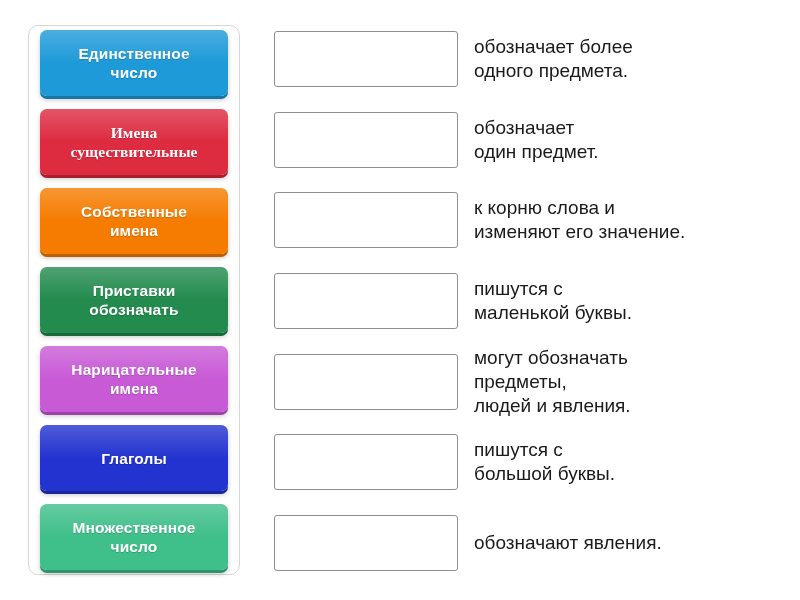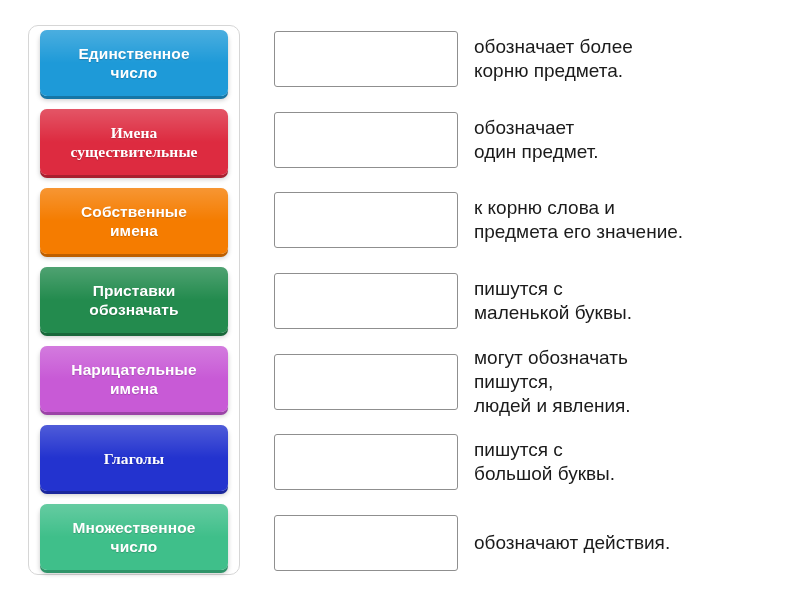--- a/index.html
+++ b/index.html
@@ -120,58 +120,58 @@
 имена</span>
     </div>
     <div class="tile" style="background: linear-gradient(rgb(35, 139, 78), rgb(35, 139, 78)); box-shadow: rgb(25, 104, 58) 0px 3px 0px, rgba(0, 0, 0, 0.22) 0px 4px 5px;">
       <span class="tlabel">Приставки
 обозначать</span>
     </div>
     <div class="tile" style="background: linear-gradient(rgb(200, 90, 214), rgb(200, 90, 214)); box-shadow: rgb(155, 67, 167) 0px 3px 0px, rgba(0, 0, 0, 0.22) 0px 4px 5px;">
       <span class="tlabel">Нарицательные
 имена</span>
     </div>
-    <div class="tile" style="background: linear-gradient(rgb(35, 51, 207), rgb(35, 51, 207)); box-shadow: rgb(26, 39, 156) 0px 3px 0px, rgba(0, 0, 0, 0.22) 0px 4px 5px; font-family: Liberation Serif, serif;">
+    <div class="tile" style="background: linear-gradient(rgb(35, 51, 207), rgb(35, 51, 207)); box-shadow: rgb(26, 39, 156) 0px 3px 0px, rgba(0, 0, 0, 0.22) 0px 4px 5px;">
       <span class="tlabel">Глаголы</span>
     </div>
     <div class="tile" style="background: linear-gradient(rgb(63, 191, 138), rgb(63, 191, 138)); box-shadow: rgb(47, 148, 105) 0px 3px 0px, rgba(0, 0, 0, 0.22) 0px 4px 5px;">
       <span class="tlabel">Множественное
 число</span>
     </div>
   </div>
 
 <div id="answer-column">
     <div class="answer-row">
       <div class="drop-box"></div>
       <div class="answer-text">обозначает более
-корню предмета.</div>
+одного предмета.</div>
     </div>
     <div class="answer-row">
       <div class="drop-box"></div>
       <div class="answer-text">обозначает
 один предмет.</div>
     </div>
     <div class="answer-row">
       <div class="drop-box"></div>
       <div class="answer-text">к корню слова и
-предмета его значение.</div>
+изменяют его значение.</div>
     </div>
     <div class="answer-row">
       <div class="drop-box"></div>
       <div class="answer-text">пишутся с
 маленькой буквы.</div>
     </div>
     <div class="answer-row">
       <div class="drop-box"></div>
       <div class="answer-text">могут обозначать
-пишутся,
+предметы,
 людей и явления.</div>
     </div>
     <div class="answer-row">
       <div class="drop-box"></div>
       <div class="answer-text">пишутся с
 большой буквы.</div>
     </div>
     <div class="answer-row">
       <div class="drop-box"></div>
-      <div class="answer-text">обозначают действия.</div>
+      <div class="answer-text">обозначают явления.</div>
     </div>
   </div>
 
 </body></html>

